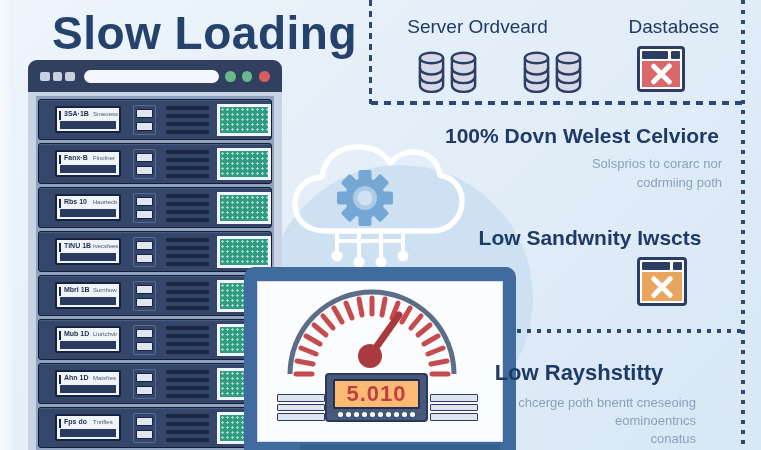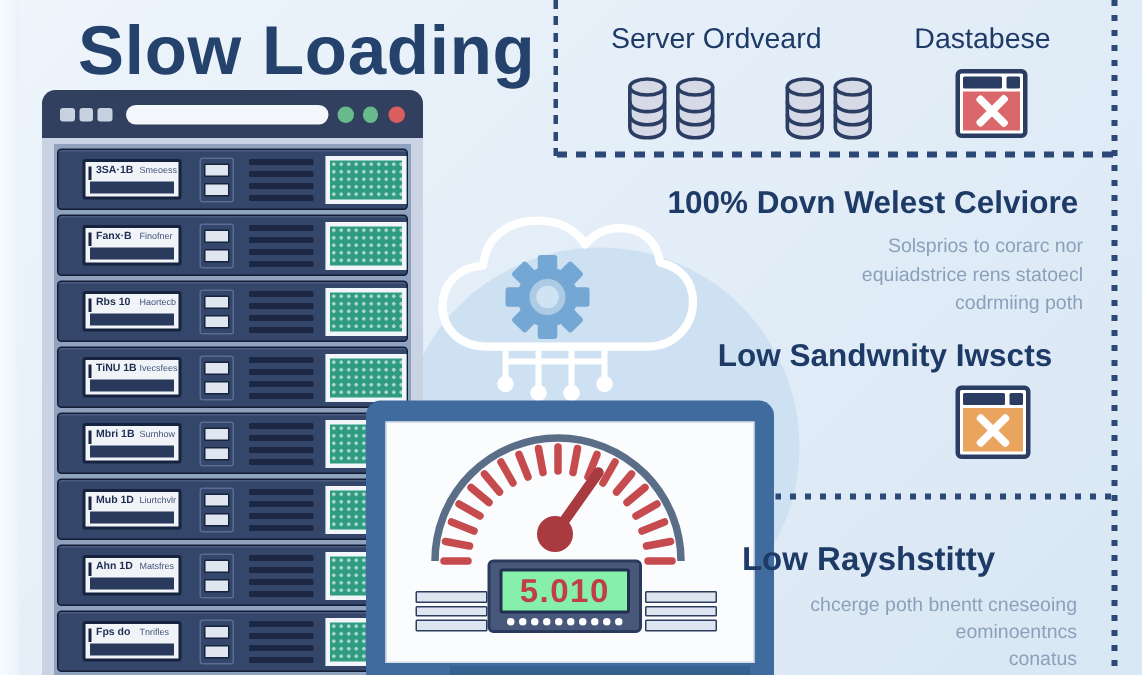--- a/index.html
+++ b/index.html
@@ -55,32 +55,32 @@
   .vents i{display:block;height:4px;background:#1c2843;border-radius:1px;}
   .green-panel{width:56px;height:32px;margin-left:8px;background:#2f9c82;border:3px solid #f2f5f9;box-sizing:border-box;
     background-image:radial-gradient(circle,rgba(255,255,255,.6) 1px,transparent 1.3px);background-size:5px 5px;}
 
   
   .laptop{left:244px;top:267px;width:272px;height:183px;background:#3f6b9f;border-radius:10px 10px 0 0;}
   .laptop-screen{position:absolute;left:13px;top:14px;right:13px;bottom:8px;background:#fbfcfd;border:1px solid #d7dde6;}
   .laptop-base{left:300px;top:444px;width:200px;height:6px;background:#35618f;}
   .speed-panel{left:325px;top:373px;width:103px;height:49px;background:#47587a;border:2px solid #2a3a5c;border-radius:4px;
     box-sizing:border-box;}
-  .speed-display{position:absolute;left:6px;top:4px;right:6px;height:30px;background:#86efac;border:2px solid #21304f;
+  .speed-display{position:absolute;left:6px;top:4px;right:6px;height:30px;background:#fdba74;border:2px solid #21304f;
     border-radius:2px;display:flex;align-items:center;justify-content:center;box-sizing:border-box;}
   .speed-value{font-size:22px;font-weight:bold;color:#bf3f44;letter-spacing:1px;}
   .speed-dots{position:absolute;left:0;right:0;bottom:3px;display:flex;justify-content:center;gap:3px;}
   .speed-dots i{width:5px;height:5px;border-radius:50%;background:#fff;}
   .vent-side{width:48px;height:27px;display:flex;flex-direction:column;gap:2px;}
   .vent-side i{display:block;flex:1;background:#dde6f0;border:1px solid #2c3c5e;border-radius:1px;}
   .vent-left{left:277px;top:394px;} .vent-right{left:430px;top:394px;}
 
   
   .hdr-top{top:16px;font-size:19px;font-weight:normal;color:#1e3a66;text-align:center;}
-  .hdr-server{left:395px;width:165px;} .hdr-db{left:600px;width:110px;}
+  .hdr-server{left:395px;width:165px;} .hdr-db{left:619px;width:110px;}
   .db-pair{top:50px;display:flex;gap:3px;}
   .pair1{left:417px;} .pair2{left:522px;}
 
   .win-icon{width:48px;height:46px;border:3px solid #2c3d63;border-radius:4px;background:#fff;
     padding:2px;box-sizing:border-box;display:flex;flex-direction:column;gap:2px;}
   .win-top{display:flex;gap:3px;height:8px;}
   .win-top .s1{flex:1;background:#2c3d63;border-radius:1px;}
   .win-top .s2{width:9px;background:#2c3d63;border-radius:1px;}
   .win-body{flex:1;position:relative;overflow:hidden;}
   .win-body.red{background:#d9676b;} .win-body.orange{background:#e9a55e;}
@@ -89,21 +89,21 @@
   .win-body::before{transform:translateY(-50%) rotate(45deg);}
   .win-body::after{transform:translateY(-50%) rotate(-45deg);}
   .icon-db-error{left:637px;top:46px;}
   .icon-bw-error{left:637px;top:257px;width:50px;height:49px;}
 
   .sec-heading{font-weight:bold;color:#1e3a66;}
   .sec2-h{left:445px;top:124px;width:290px;font-size:21px;text-align:left;}
   .sec2-lines{left:438px;top:154px;width:284px;text-align:right;font-size:13px;line-height:19px;color:#8ba1ba;}
   .sec3-h{left:445px;top:226px;width:290px;font-size:21px;text-align:center;}
   .sec4-h{left:440px;top:360px;width:278px;font-size:22px;text-align:center;}
-  .sec4-lines{left:440px;top:394px;width:278px;text-align:right;font-size:13px;line-height:18px;color:#8ba1ba;}
+  .sec4-lines{left:418px;top:394px;width:278px;text-align:right;font-size:13px;line-height:18px;color:#8ba1ba;}
 
   svg{display:block;}
   .overlay{left:0;top:0;pointer-events:none;}
 </style>
 </head>
 <body>
 
 <div id="stage">
 
   <div class="abs left-strip"></div>
@@ -405,21 +405,20 @@
     <div class="win-top">
         <span class="s1"></span>
         <span class="s2"></span>
       </div>
     <div class="win-body red"></div>
   </div>
 
   <div class="abs sec-heading sec2-h">100% Dovn Welest Celviore</div>
   <div class="abs sec2-lines">
     <div>Solsprios to corarc nor</div>
-    <div>equiadstrice rens statoecl</div>
     <div>codrmiing poth</div>
   </div>
 
   <div class="abs sec-heading sec3-h">Low Sandwnity Iwscts</div>
   <div class="abs win-icon icon-bw-error">
     <div class="win-top">
         <span class="s1"></span>
         <span class="s2"></span>
       </div>
     <div class="win-body orange"></div>

